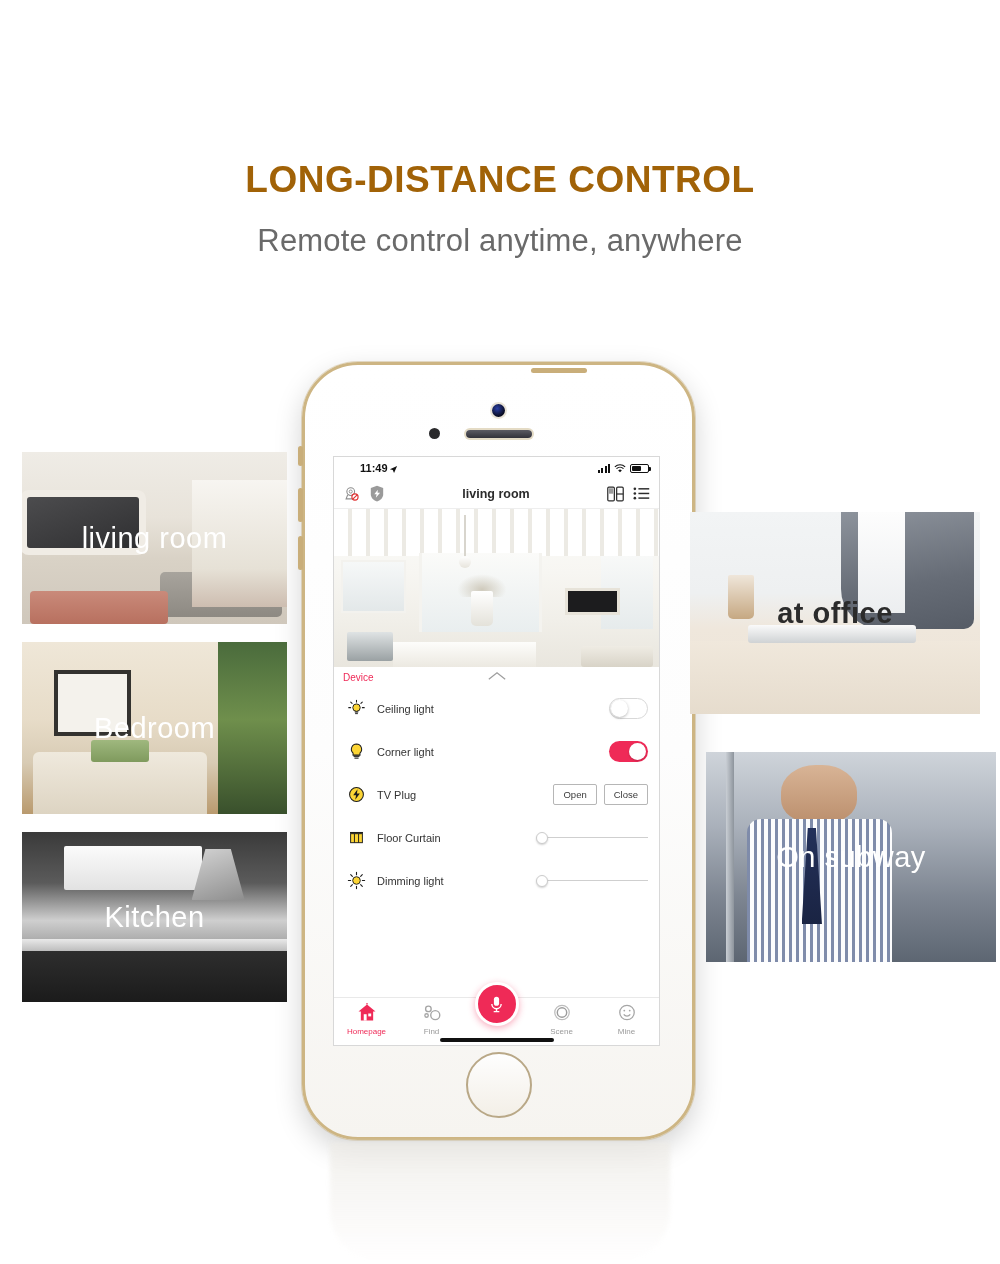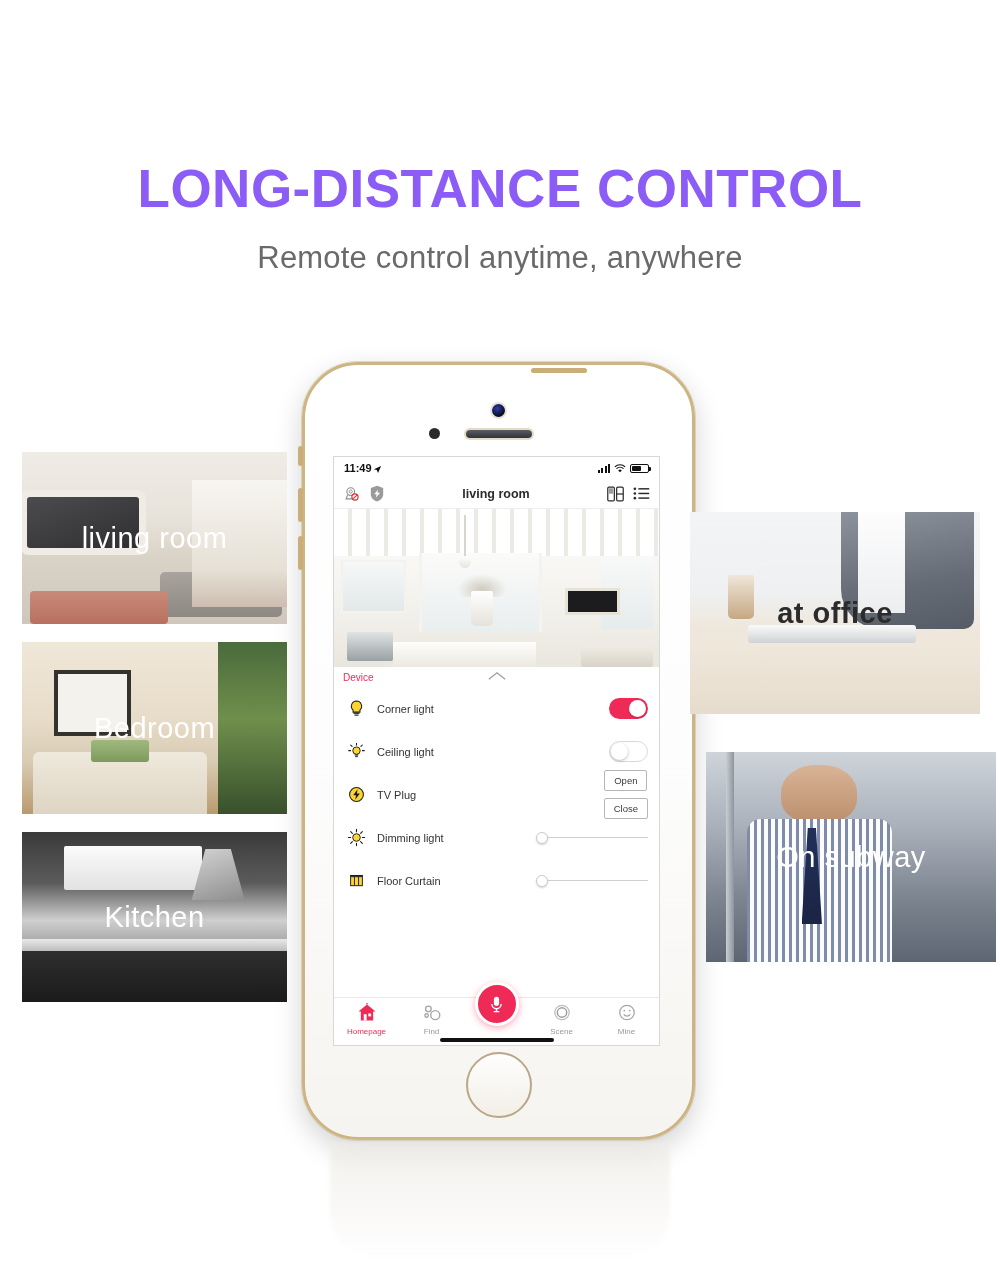--- a/index.html
+++ b/index.html
@@ -6,21 +6,21 @@
   body {
     width: 1000px; height: 1264px;
     background: #ffffff;
     font-family: "Liberation Sans", sans-serif;
     position: relative; overflow: hidden;
   }
 
   
   .headline-wrap { position: absolute; top: 160px; left: 0; width: 1000px; text-align: center; }
   .headline {
-    font-size: 53px; font-weight: bold; color: #8b5cf6;
+    font-size: 37px; font-weight: bold; color: #a16207;
     letter-spacing: 0.5px; line-height: 1.1;
   }
   .subhead {
     margin-top: 22px; font-size: 31px; color: #6a6a6a;
     font-weight: normal; letter-spacing: 0.2px;
   }
 
   
   .photo {
     position: absolute; overflow: hidden;
@@ -212,21 +212,21 @@
     width: 327px; height: 590px;
     background: #ffffff; overflow: hidden;
     border: 1px solid #d8d8d8;
   }
 
   
   .statusbar {
     height: 22px; display: flex; align-items: center; justify-content: space-between;
     padding: 0 10px; font-size: 11px; font-weight: bold; color: #111;
   }
-  .sb-left { display: flex; align-items: flex-end; gap: 1px; }
+  .sb-left { display: flex; align-items: flex-end; gap: 1px; margin-left: 16px; }
   .sb-right { display: flex; align-items: center; gap: 4px; }
   .loc-arrow { font-size: 10px; }
   .sig { display: flex; align-items: flex-end; gap: 1.5px; height: 9px; }
   .sig i { width: 2px; background: #111; display: block; }
   .sig i:nth-child(1) { height: 3px; }
   .sig i:nth-child(2) { height: 5px; }
   .sig i:nth-child(3) { height: 7px; }
   .sig i:nth-child(4) { height: 9px; }
   .batt { width: 19px; height: 9px; border: 1px solid #111; border-radius: 2px;
           position: relative; padding: 1px; }
@@ -312,21 +312,21 @@
   .panel-head .lbl { font-size: 10px; font-weight: normal; }
   .chev {
     position: absolute; left: 50%; margin-left: -10px; top: 2px;
     width: 20px; height: 12px;
   }
 
   .dev-row {
     height: 43px; display: flex; align-items: center; padding: 0 11px 0 13px; gap: 11px;
   }
   .dev-name { font-size: 11px; color: #333; flex: 1; }
-  .dev-ctrl { display: flex; align-items: center; gap: 7px; flex-direction: column; }
+  .dev-ctrl { display: flex; align-items: center; gap: 7px; }
 
   .toggle { width: 39px; height: 21px; border-radius: 11px; position: relative; }
   .toggle.off { background: #fff; border: 1px solid #d8d8d8; }
   .toggle.off::after {
     content: ""; position: absolute; left: 1px; top: 1px;
     width: 17px; height: 17px; border-radius: 50%; background: #fff;
     box-shadow: 0 1px 3px rgba(0,0,0,.28);
   }
   .toggle.on { background: #ef2a57; }
   .toggle.on::after {
@@ -525,89 +525,89 @@
         <span class="chev ic">
           <svg width="20" height="11" viewBox="0 0 22 12">
               <path d="M2 10 11 3l9 7" fill="none" stroke="#9e9e9e" stroke-width="1.4"></path>
             </svg>
         </span>
       </div>
 
       <div class="dev-row">
         <span class="ic">
           <svg width="19" height="19" viewBox="0 0 22 22">
-            <path d="M11 2.4a6 6 0 0 1 4 10.4v2.4H7v-2.4A6 6 0 0 1 11 2.4z" fill="#fcd535" stroke="#1d1d1d" stroke-width="1.2"></path>
-            <rect x="7.6" y="15.8" width="6.8" height="1.4" fill="#1d1d1d"></rect>
-            <rect x="8.6" y="18" width="4.8" height="1.3" fill="#1d1d1d"></rect>
-          </svg>
-        </span>
-        <span class="dev-name">Corner light</span>
-        <span class="dev-ctrl">
-          <span class="toggle on"></span>
-        </span>
-      </div>
-
-      <div class="dev-row">
-        <span class="ic">
-          <svg width="19" height="19" viewBox="0 0 22 22">
             <circle cx="11" cy="10" r="4.3" fill="#fcd535" stroke="#1d1d1d" stroke-width="1.1"></circle>
             <rect x="9" y="14.4" width="4" height="1.3" fill="#1d1d1d"></rect>
             <rect x="9.4" y="16.4" width="3.2" height="1.1" fill="#1d1d1d"></rect>
             <g stroke="#1d1d1d" stroke-width="1.2" stroke-linecap="round">
               <path d="M11 1.4v2.2M4.3 3.6l1.6 1.6M17.7 3.6l-1.6 1.6M2 10h2.2M17.8 10H20"></path>
             </g>
           </svg>
         </span>
         <span class="dev-name">Ceiling light</span>
         <span class="dev-ctrl">
           <span class="toggle off"></span>
         </span>
       </div>
 
       <div class="dev-row">
         <span class="ic">
           <svg width="19" height="19" viewBox="0 0 22 22">
+            <path d="M11 2.4a6 6 0 0 1 4 10.4v2.4H7v-2.4A6 6 0 0 1 11 2.4z" fill="#fcd535" stroke="#1d1d1d" stroke-width="1.2"></path>
+            <rect x="7.6" y="15.8" width="6.8" height="1.4" fill="#1d1d1d"></rect>
+            <rect x="8.6" y="18" width="4.8" height="1.3" fill="#1d1d1d"></rect>
+          </svg>
+        </span>
+        <span class="dev-name">Corner light</span>
+        <span class="dev-ctrl">
+          <span class="toggle on"></span>
+        </span>
+      </div>
+
+      <div class="dev-row">
+        <span class="ic">
+          <svg width="19" height="19" viewBox="0 0 22 22">
             <circle cx="11" cy="11" r="8" fill="#fcd535" stroke="#1d1d1d" stroke-width="1.2"></circle>
             <path d="M12.2 4.8 7.2 12h3.3l-1 5.2 5.4-7.4h-3.4z" fill="#1d1d1d"></path>
           </svg>
         </span>
         <span class="dev-name">TV Plug</span>
         <span class="dev-ctrl">
           <span class="obtn">Open</span>
           <span class="obtn">Close</span>
+        </span>
+      </div>
+
+      <div class="dev-row">
+        <span class="ic">
+          <svg width="19" height="19" viewBox="0 0 22 22">
+            <rect x="3.5" y="4.6" width="15" height="2" fill="#1d1d1d"></rect>
+            <rect x="4.2" y="6.6" width="13.6" height="10.4" fill="#fcd535" stroke="#1d1d1d" stroke-width="1.1"></rect>
+            <path d="M8.6 6.6v10.4M13.4 6.6v10.4" stroke="#1d1d1d" stroke-width="1.1"></path>
+          </svg>
+        </span>
+        <span class="dev-name">Floor Curtain</span>
+        <span class="dev-ctrl">
+          <span class="slider">
+            <span class="track"></span>
+              <span class="knob"></span>
+          </span>
         </span>
       </div>
 
       <div class="dev-row">
         <span class="ic">
           <svg width="19" height="19" viewBox="0 0 22 22">
             <circle cx="11" cy="11" r="4.4" fill="#fcd535" stroke="#1d1d1d" stroke-width="1.1"></circle>
             <g stroke="#1d1d1d" stroke-width="1.3" stroke-linecap="round">
               <path d="M11 1.6v2.6M11 17.8v2.6M1.6 11h2.6M17.8 11h2.6M4.3 4.3l1.9 1.9M15.8 15.8l1.9 1.9M17.7 4.3l-1.9 1.9M6.2 15.8l-1.9 1.9"></path>
             </g>
           </svg>
         </span>
         <span class="dev-name">Dimming light</span>
-        <span class="dev-ctrl">
-          <span class="slider">
-            <span class="track"></span>
-              <span class="knob"></span>
-          </span>
-        </span>
-      </div>
-
-      <div class="dev-row">
-        <span class="ic">
-          <svg width="19" height="19" viewBox="0 0 22 22">
-            <rect x="3.5" y="4.6" width="15" height="2" fill="#1d1d1d"></rect>
-            <rect x="4.2" y="6.6" width="13.6" height="10.4" fill="#fcd535" stroke="#1d1d1d" stroke-width="1.1"></rect>
-            <path d="M8.6 6.6v10.4M13.4 6.6v10.4" stroke="#1d1d1d" stroke-width="1.1"></path>
-          </svg>
-        </span>
-        <span class="dev-name">Floor Curtain</span>
         <span class="dev-ctrl">
           <span class="slider">
             <span class="track"></span>
               <span class="knob"></span>
           </span>
         </span>
       </div>
 
     </div>
 

